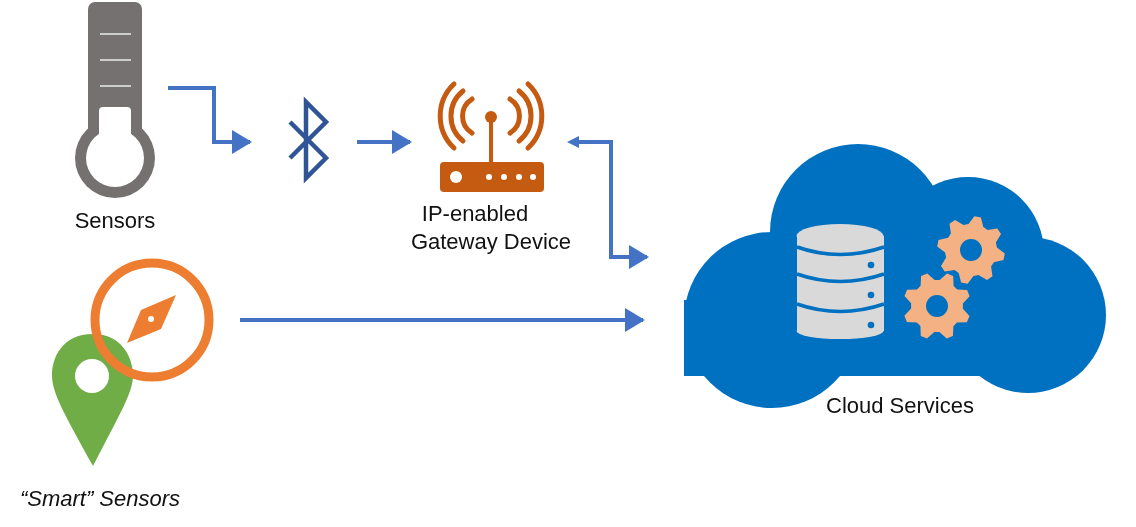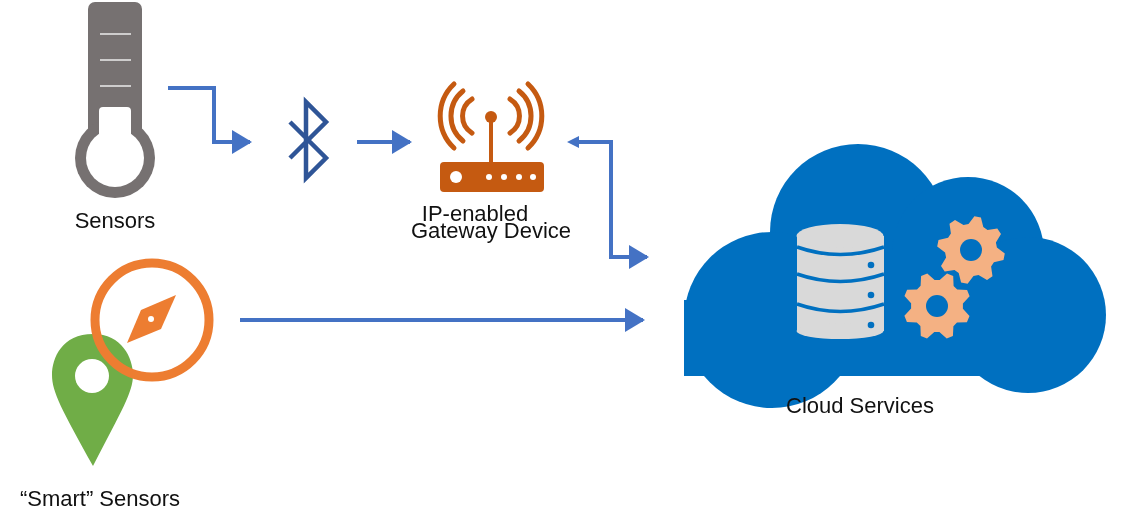--- a/index.html
+++ b/index.html
@@ -94,15 +94,15 @@
   </g>
   <g>
     <circle cx="152" cy="320" r="57" fill="none" stroke="#ED7D31" stroke-width="9"></circle>
     <path d="M176,295 L161,329 L127,343 L141,310 Z" fill="#ED7D31"></path>
     <circle cx="151" cy="319" r="3" fill="#ffffff"></circle>
   </g>
 </svg>
 
 <div class="label" style="left:68px; top:207px; width:94px;">Sensors</div>
 <div class="label" style="left:384px; top:200px; width:182px;">IP-enabled</div>
-<div class="label" style="left:400px; top:217px; width:182px;">Gateway Device</div>
-<div class="label" style="left:750px; top:392px; width:220px;">Cloud Services</div>
-<div class="label" style="left:0px; top:485px; width:200px;">“Smart” Sensors</div>
+<div class="label" style="left:400px; top:228px; width:182px;">Gateway Device</div>
+<div class="label" style="left:790px; top:392px; width:220px;">Cloud Services</div>
+<div class="label" style="left:0px; top:485px; width:200px;font-style:italic;">“Smart” Sensors</div>
 
 </body></html>

